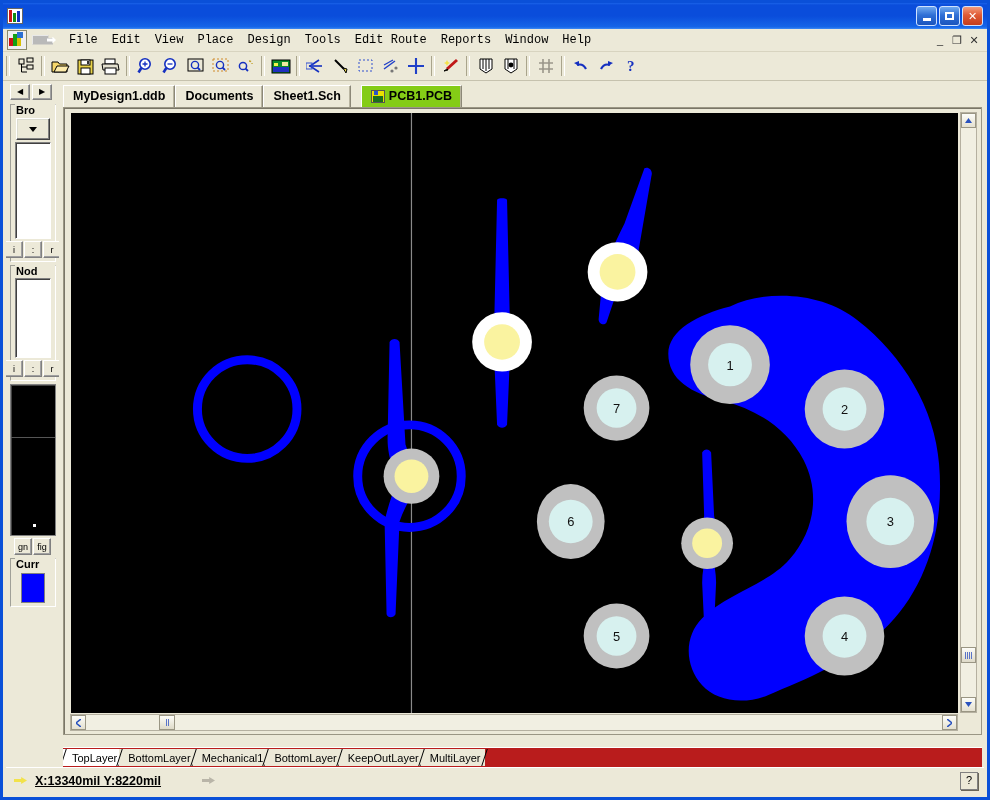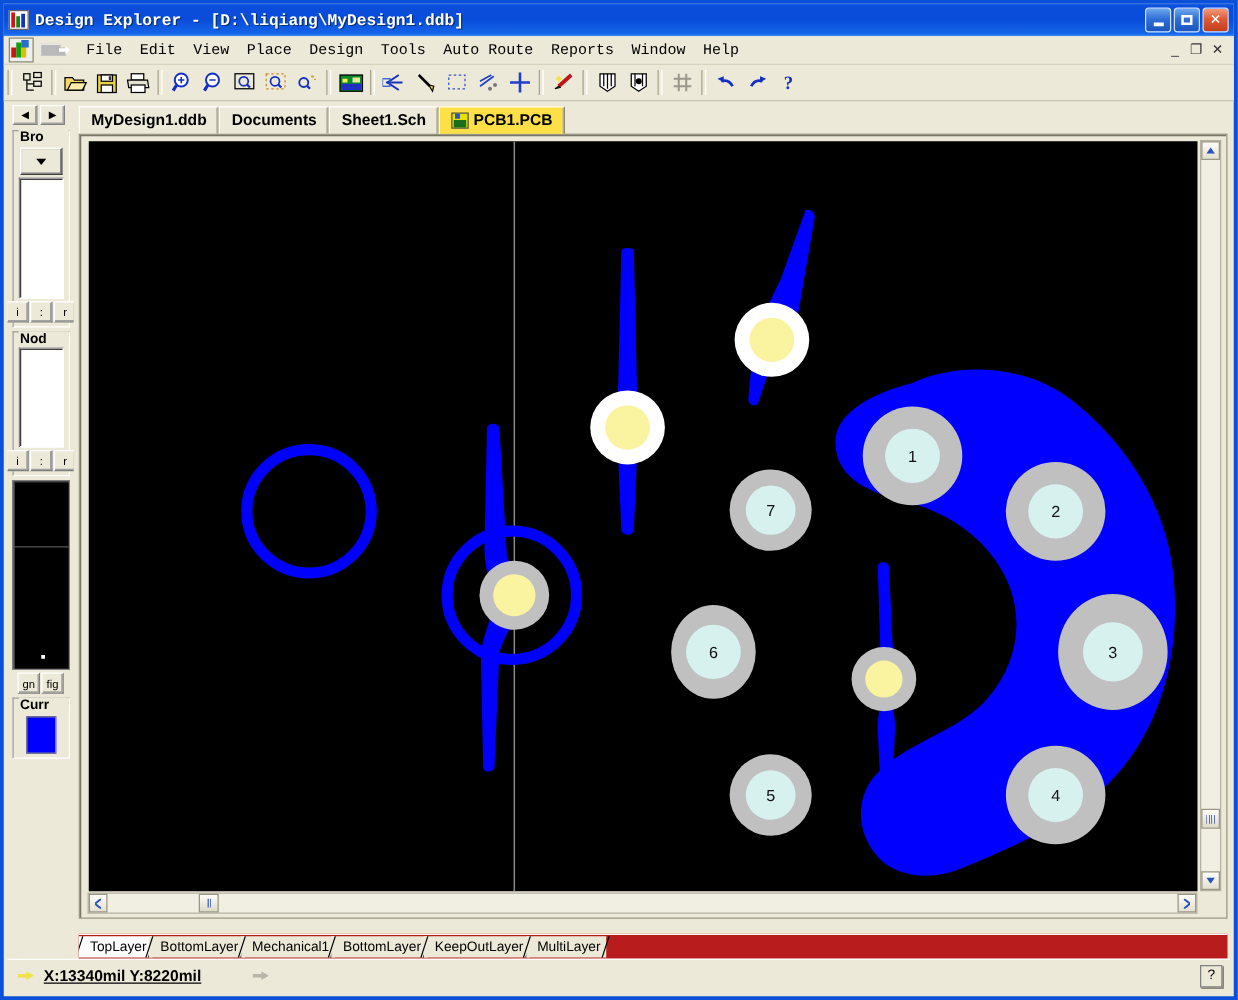--- a/index.html
+++ b/index.html
@@ -134,21 +134,21 @@
     position:absolute;left:60px;top:81px;right:5px;height:23px;
     border-bottom:1px solid #9a9684;display:flex;align-items:center;
   }
   .tab{
     height:21px;display:flex;align-items:center;gap:4px;padding:0 9px;
     font-size:12.5px;font-weight:bold;color:#000;background:#ece9d8;
     border:1px solid #fff;border-right-color:#8c8878;border-bottom:none;
     box-shadow:inset -1px 0 0 #b8b4a0;
     white-space:nowrap;cursor:default;position:relative;
   }
-  .tab.active{background:#fde047;z-index:2;}
+  .tab.active{background:#84cc16;z-index:2;margin-left:10px;}
   .tabicon{width:14px;height:13px;position:relative;flex:0 0 auto;background:#e8e000;border:1px solid #555;box-sizing:border-box;}
   .tabicon:before{content:"";position:absolute;left:1px;top:5px;width:10px;height:6px;background:#1a6f1a;}
   .tabicon:after{content:"";position:absolute;left:2px;top:0px;width:4px;height:4px;background:#2a55c8;}
   
   .canvaswrap{
     position:absolute;left:60px;top:104px;right:5px;bottom:62px;
     background:#ece9d8;border:1px solid #9a9684;box-sizing:border-box;
     box-shadow:inset 1px 1px 0 #7a7668;
   }
   .canvas{
@@ -212,21 +212,20 @@
 <body class="nosel">
 
 <div class="app">
 
   <div class="titlebar">
     <div class="tb-icon">
         <i></i>
         <i></i>
         <i></i>
       </div>
-    <div class="tb-title">Design Explorer - [D:\liqiang\MyDesign1.ddb]</div>
     <div class="tb-btns">
       <div class="tb-btn">
           <div class="min"></div>
         </div>
       <div class="tb-btn">
           <div class="max"></div>
         </div>
       <div class="tb-btn close">
           <span>✕</span>
         </div>
@@ -243,21 +242,21 @@
     <div class="menu-docicon">
         <div class="sh"></div>
         <div class="ar"></div>
       </div>
     <div class="menu-item">File</div>
     <div class="menu-item">Edit</div>
     <div class="menu-item">View</div>
     <div class="menu-item">Place</div>
     <div class="menu-item">Design</div>
     <div class="menu-item">Tools</div>
-    <div class="menu-item">Auto Route</div>
+    <div class="menu-item">Edit Route</div>
     <div class="menu-item">Reports</div>
     <div class="menu-item">Window</div>
     <div class="menu-item">Help</div>
     <div class="mdi-btns">
       <div class="mdi-btn">_</div>
       <div class="mdi-btn">❐</div>
       <div class="mdi-btn">✕</div>
     </div>
   </div>
 

